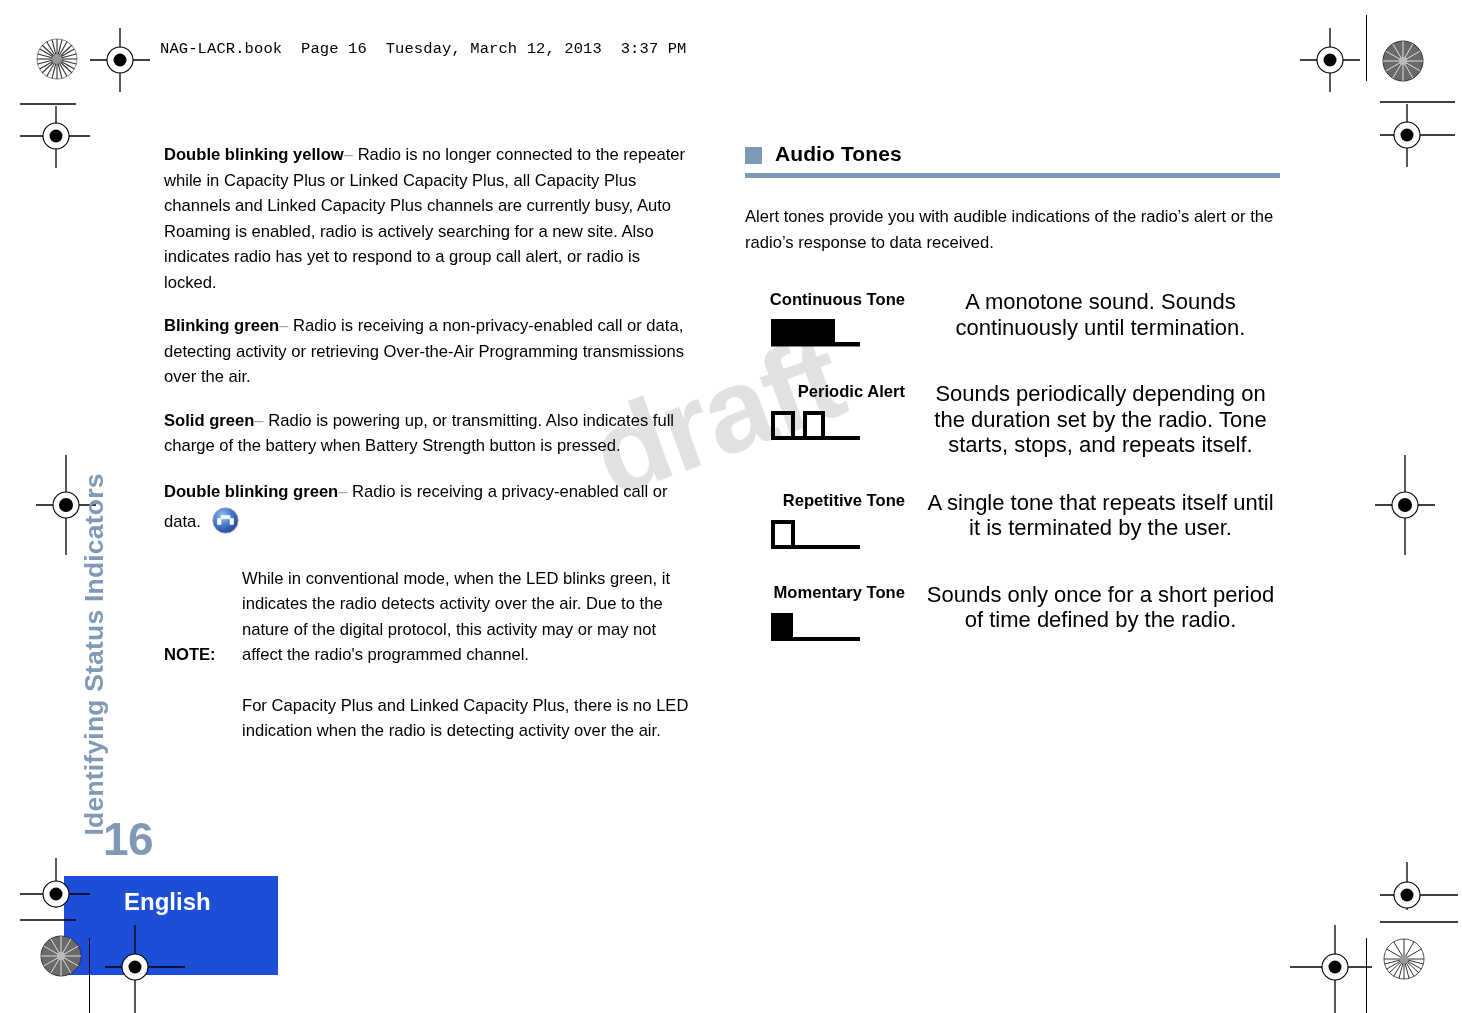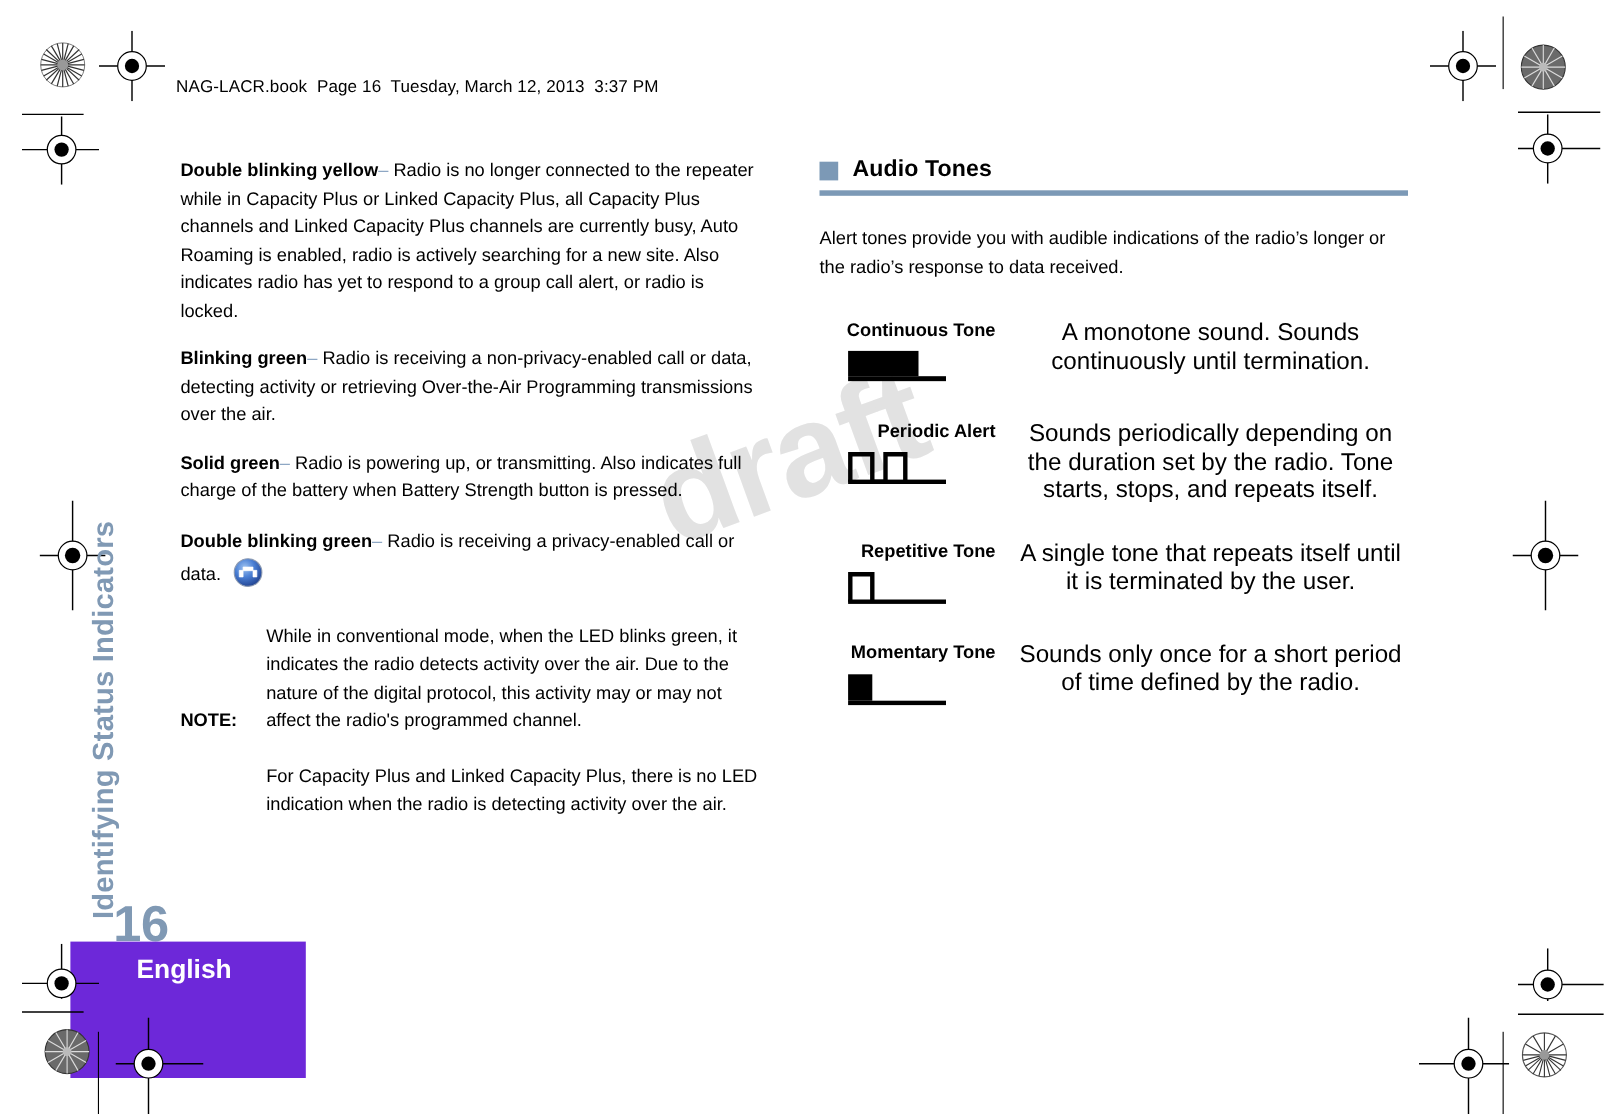--- a/index.html
+++ b/index.html
@@ -17,22 +17,22 @@
   .page { position: absolute; inset: 0; }
 
   
   .reg { position: absolute; }
   .reg svg { display: block; }
   .trimline { position: absolute; background: #000; }
 
   
   .filehead {
     position: absolute;
-    left: 160px; top: 71px;
-    font-family: Liberation Sans, sans-serif;
+    left: 160px; top: 40px;
+    font-family: Liberation Mono, monospace;
     font-size: 15.5px;
     letter-spacing: .1px;
     white-space: pre;
     color: #000;
   }
 
   
   .sidehead {
     position: absolute;
     left: -166px; top: 560px;
@@ -51,23 +51,23 @@
   .pagenum {
     position: absolute;
     left: 103px; top: 812px;
     font-size: 46px;
     font-weight: bold;
     color: #8099b4;
     letter-spacing: -.5px;
   }
   .langband {
     position: absolute;
-    left: 64px; top: 856px;
-    width: 214px; height: 124px;
-    background: #6d28d9;
+    left: 64px; top: 876px;
+    width: 214px; height: 99px;
+    background: #1d4ed8;
   }
   .langband .lang {
     position: absolute;
     left: 60px; top: 12px;
     font-size: 24px;
     font-weight: bold;
     color: #ffffff;
   }
 
   
@@ -460,21 +460,21 @@
   <div class="col-right">
 
     <div class="h1wrap">
       <div class="h1row">
         <div class="h1sq"></div>
         <div class="h1txt">Audio Tones</div>
       </div>
       <div class="h1rule"></div>
     </div>
 
-    <p class="intro">Alert tones provide you with audible indications of the radio’s longer or the radio’s response to data received.</p>
+    <p class="intro">Alert tones provide you with audible indications of the radio’s alert or the radio’s response to data received.</p>
 
     <div class="tone-table">
 
       <div class="tone-row">
         <div class="tone-left">
           <div class="tone-name">Continuous Tone</div>
           <div class="tone-wave">
             <svg width="95" height="34" viewBox="0 0 95 34">
               <rect x="2" y="4" width="64" height="23" fill="#000"></rect>
               <rect x="2" y="27" width="89" height="4.5" fill="#000"></rect>

